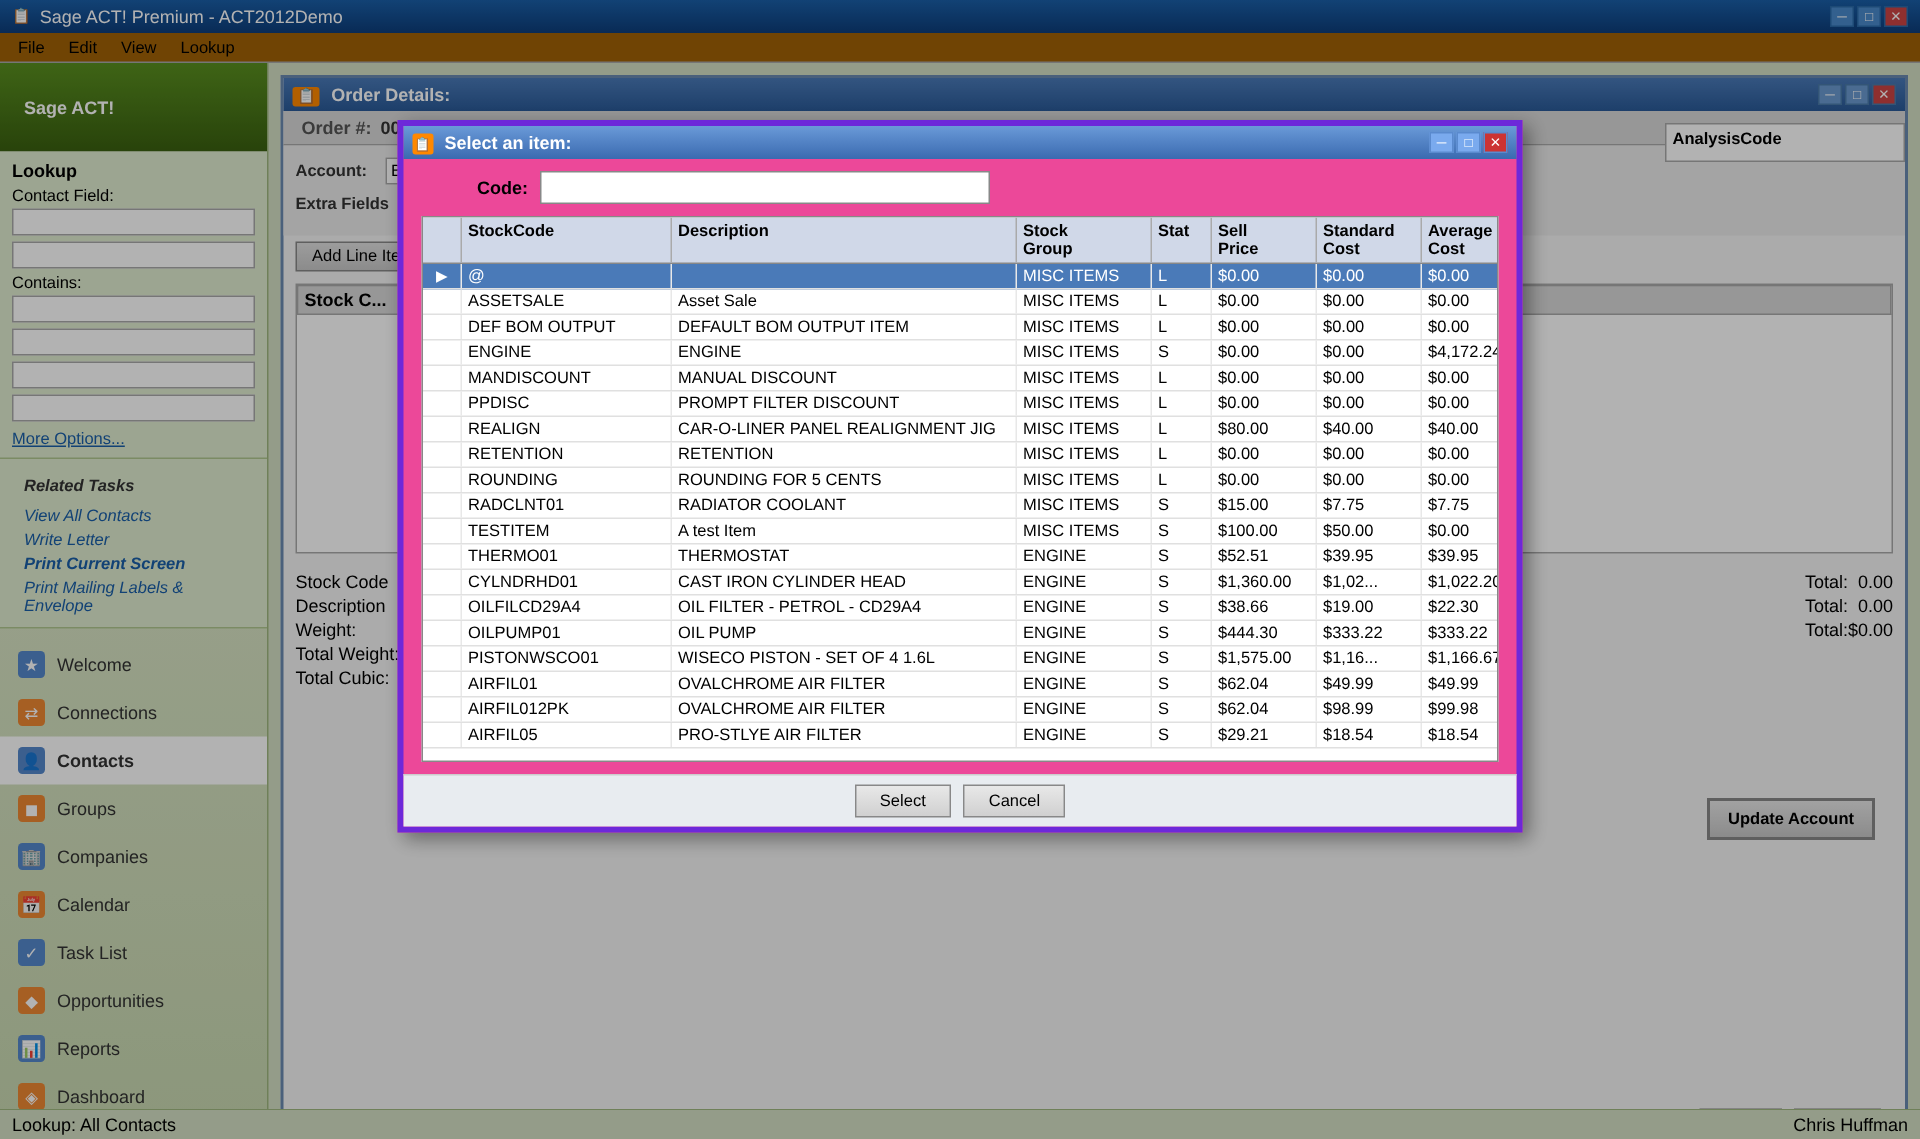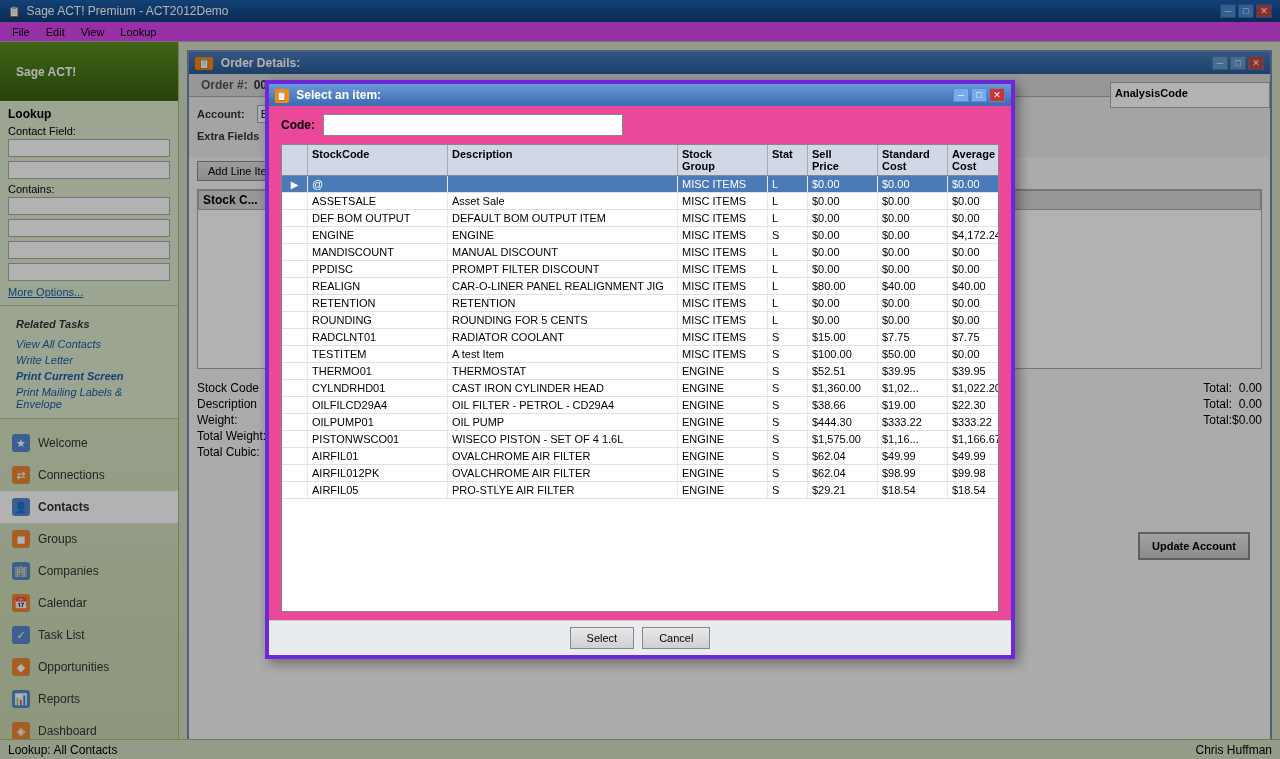--- a/index.html
+++ b/index.html
@@ -22,21 +22,21 @@
       border: 1px solid #2a6aaa;
       color: white;
       width: 16px; height: 14px;
       font-size: 9px;
       cursor: pointer;
       display: flex; align-items: center; justify-content: center;
     }
 
     
     .menu-bar {
-      background: #d946ef;
+      background: #a16207;
       border-bottom: 1px solid #aaa;
       height: 20px;
       display: flex;
       align-items: center;
       padding: 0 4px;
     }
     .menu-item {
       padding: 2px 8px;
       cursor: pointer;
       font-size: 11px;
@@ -322,36 +322,37 @@
     .dialog-btn.close { background: #cc3333; }
 
     .dialog-body {
       padding: 8px 12px;
     }
     .code-row {
       display: flex;
       align-items: center;
       gap: 8px;
       margin-bottom: 8px;
+      margin-left: 37px;
     }
     .code-label { font-size: 12px; font-weight: bold; }
     .code-input {
       border: 1px solid #888;
       background: white;
       height: 22px;
       width: 300px;
       padding: 2px 4px;
       font-size: 12px;
     }
 
     
     .items-grid {
       border: 1px solid #888;
       background: white;
-      height: 468px;
+      height: 364px;
       overflow: hidden;
       position: relative;
     }
     .grid-header {
       display: grid;
       grid-template-columns: 26px 140px 230px 90px 40px 70px 70px 70px 70px;
       background: #d0d8e8;
       border-bottom: 1px solid #888;
     }
     .grid-header-cell {

